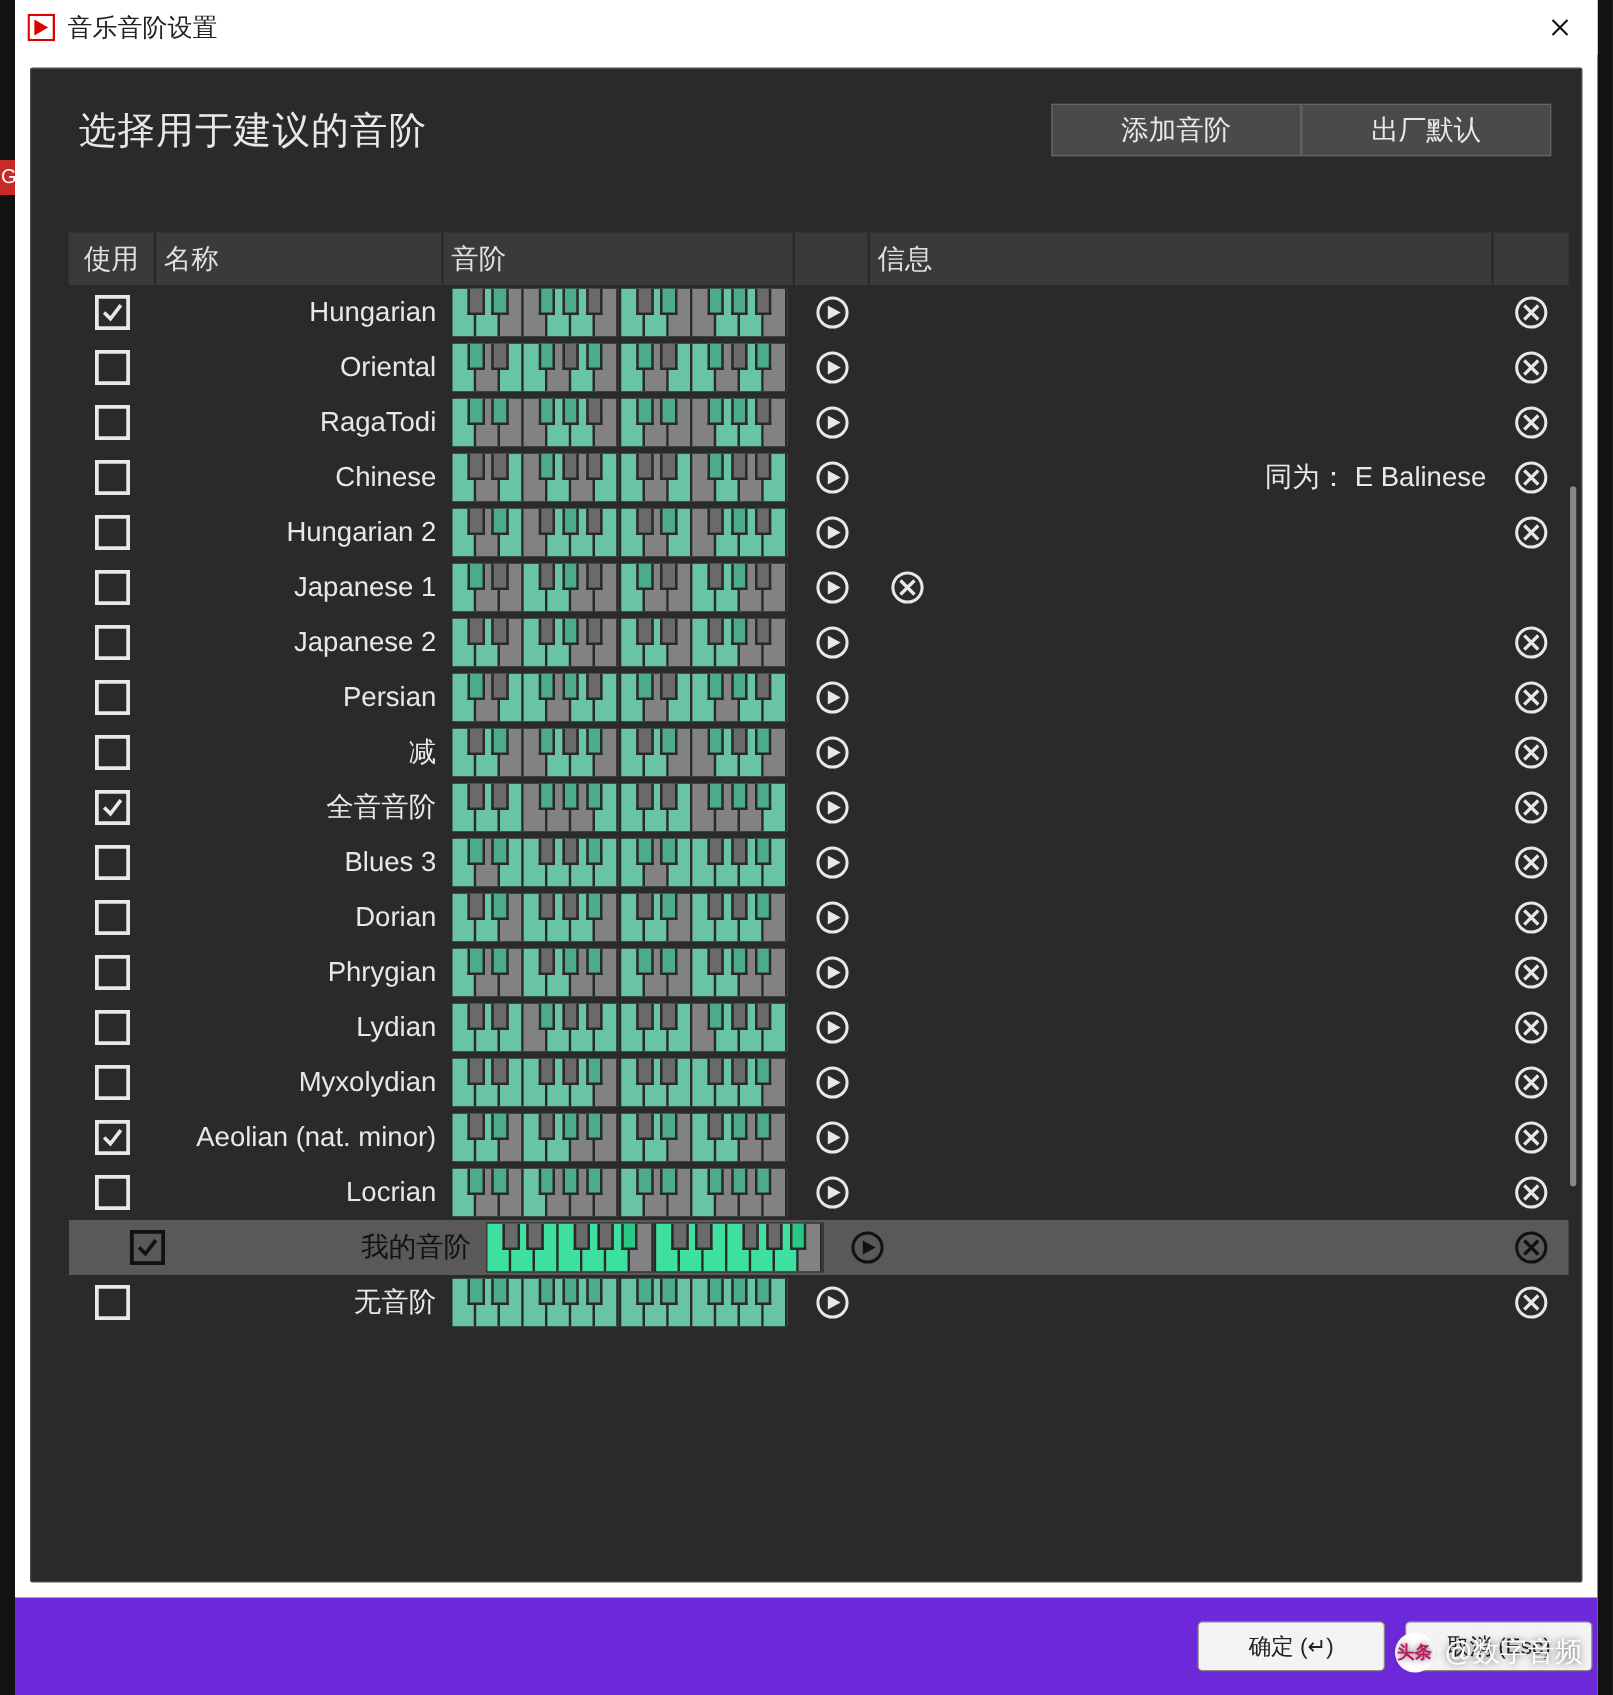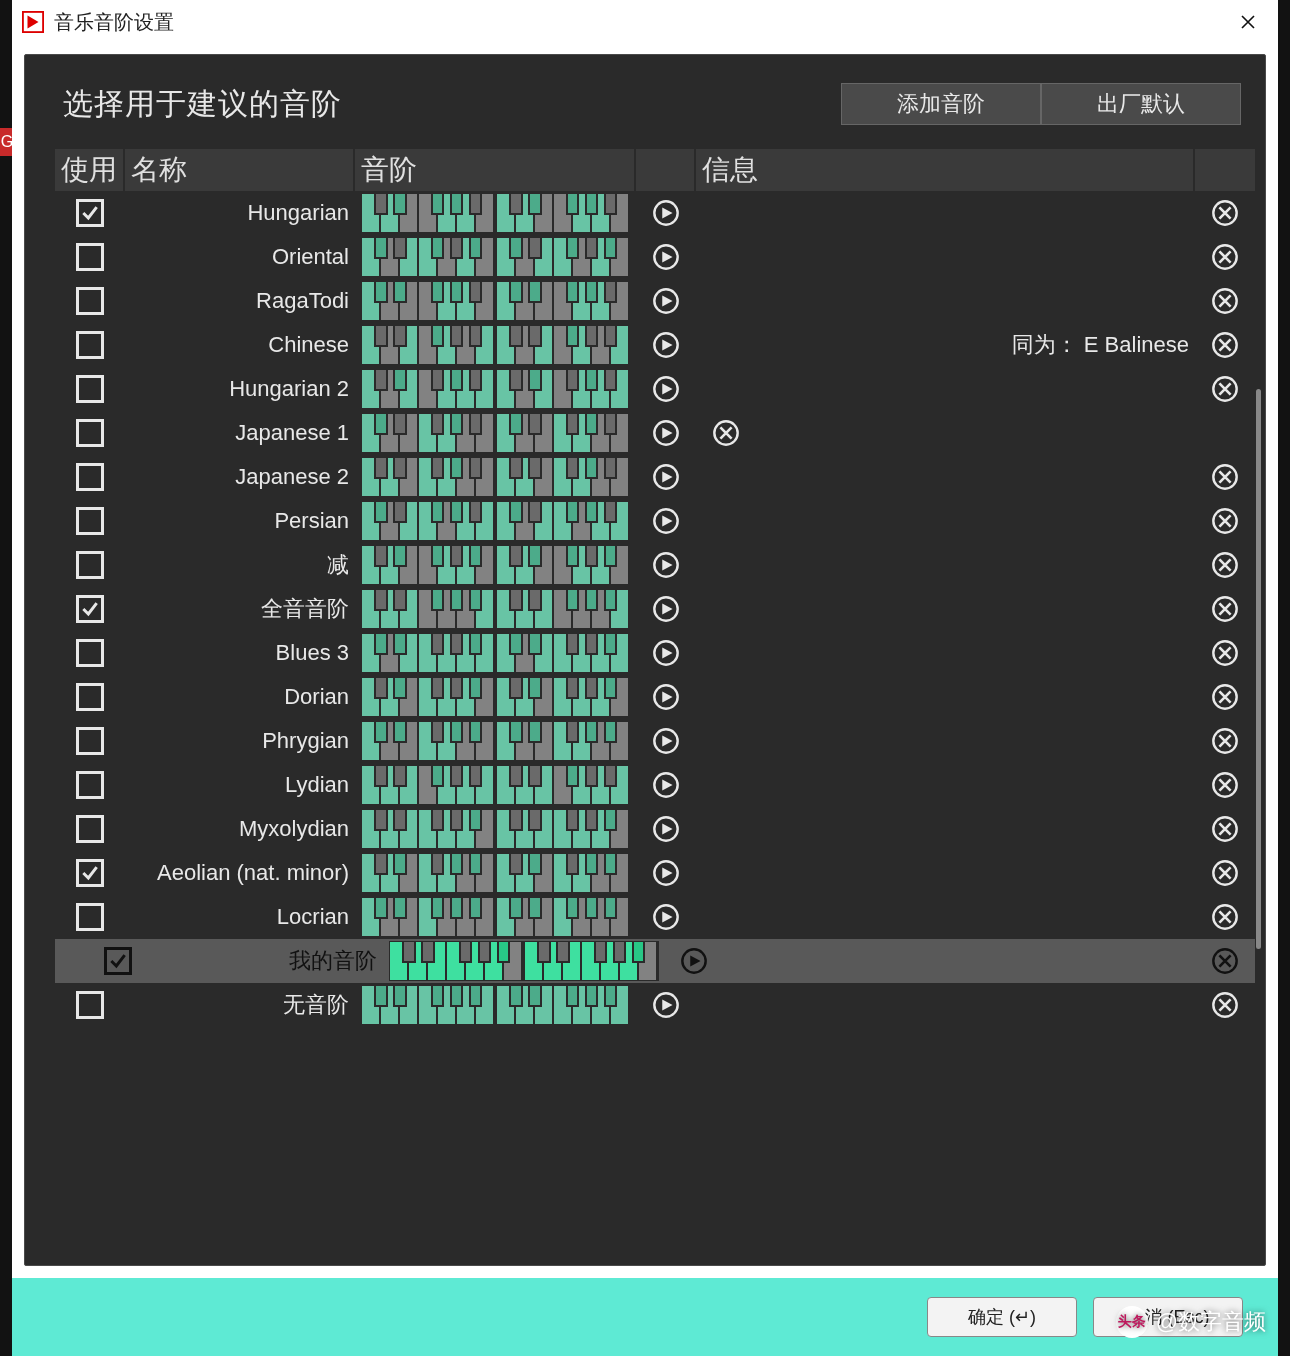--- a/index.html
+++ b/index.html
@@ -77,24 +77,25 @@
   .table-wrap {
     flex: 1;
     display: flex;
     flex-direction: column;
     padding: 0 10px 0 30px;
     overflow: hidden;
     position: relative;
   }
   .thead {
     display: flex;
-    font-size: 28px;
+    font-size: 22px;
     color: #e0e0e0;
     height: 42px;
     align-items: center;
+    margin-top: 37px;
   }
   .thead > div, .row > div { padding: 0 6px; }
   .col-use  { width: 70px; display:flex; justify-content:center; }
   .col-name { width: 230px; }
   .col-scale{ width: 281px; }
   .col-play { width: 60px; display:flex; justify-content:center; }
   .col-info { flex: 1; }
   .col-del  { width: 60px; display:flex; justify-content:center; }
   .thead .col-use, .thead .col-name, .thead .col-scale,
   .thead .col-play, .thead .col-info, .thead .col-del {
@@ -187,25 +188,25 @@
   .row.selected { color:#111;}
 
   
   .scroll-ind{
     position:absolute; right:4px; top:240px; width:5px; height:560px;
     background:#888; border-radius:3px;
   }
 
   .footer{
     height:78px;
-    background:#5eead4;
+    background:#6d28d9;
     display:flex;
     align-items:center;
     justify-content:flex-end;
-    padding:0 35px;
+    padding:0 4px;
     gap:16px;
   }
   .foot-btn{
     min-width:150px; height:40px;
     border:1px solid #888;
     border-radius:4px;
     background:#f3f3f3;
     color:#222;
     font-size:18px;
     display:flex;align-items:center;justify-content:center;

